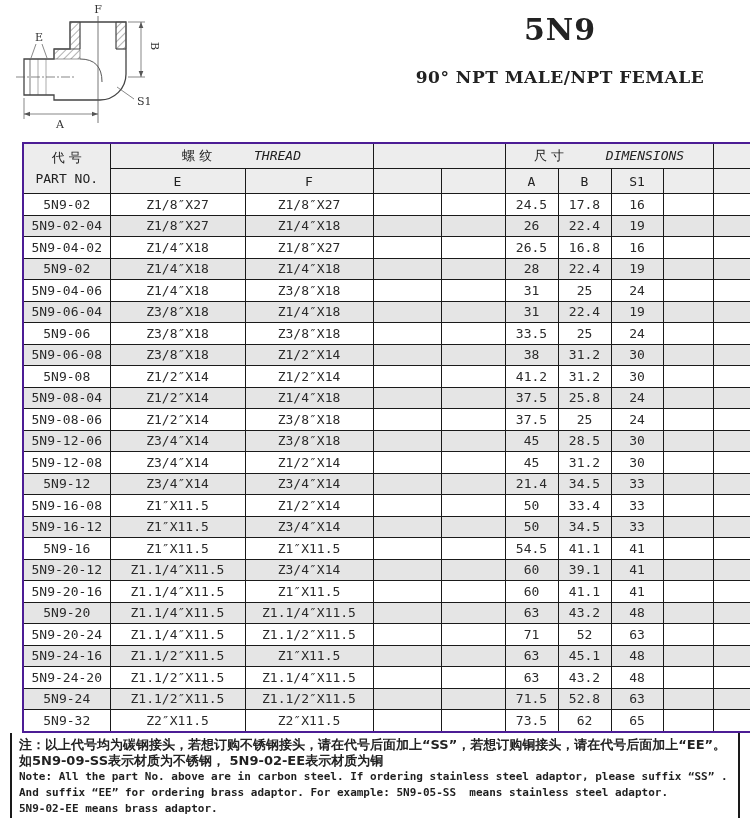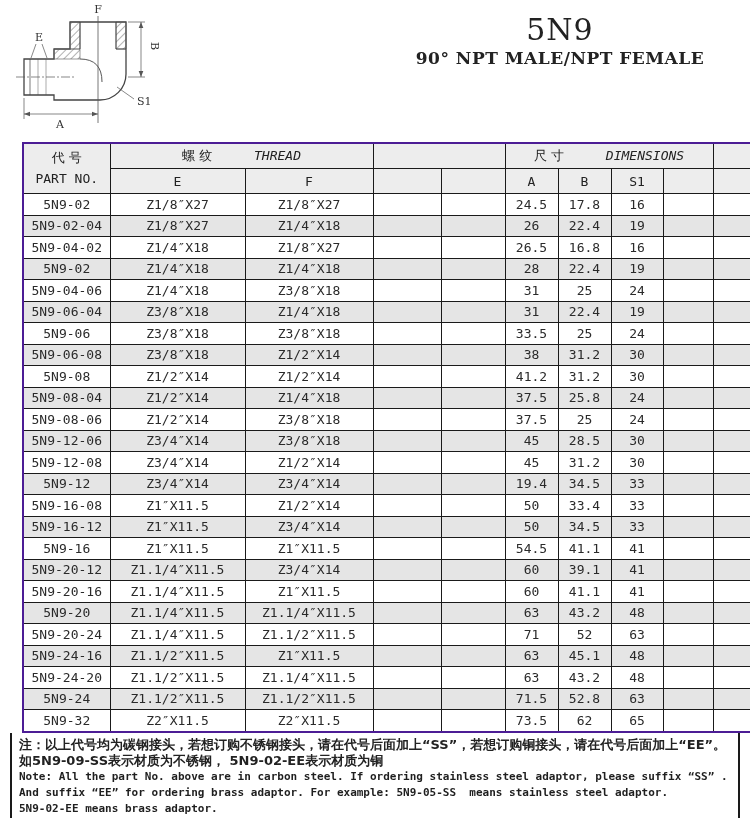--- a/index.html
+++ b/index.html
@@ -4,23 +4,23 @@
 <style>
   html,body{margin:0;padding:0;}
   body{
     width:750px;height:818px;background:#ffffff;color:#222222;
     font-family:"DejaVu Sans Mono","Liberation Mono",monospace;
     overflow:hidden;
   }
   .top{position:relative;height:142px;}
   .diagram{position:absolute;left:14px;top:2px;}
   .titles{position:absolute;left:382px;top:12px;width:356px;text-align:center;}
-  .model{font-size:30px;font-weight:normal;font-family:"DejaVu Serif","Liberation Serif",serif;letter-spacing:1px;}
+  .model{font-size:30px;font-weight:bold;font-family:"DejaVu Serif","Liberation Serif",serif;letter-spacing:1px;}
   .t-cn{font-size:19px;font-weight:bold;margin-top:15px;font-family:"DejaVu Sans","Liberation Sans",sans-serif;}
-  .t-en{font-size:17px;font-weight:bold;margin-top:1px;font-family:"DejaVu Serif","Liberation Serif",serif;letter-spacing:.5px;}
+  .t-en{font-size:17px;font-weight:bold;margin-top:20px;font-family:"DejaVu Serif","Liberation Serif",serif;letter-spacing:.5px;}
 
   table.spec{
     border-collapse:collapse;table-layout:fixed;width:730px;margin-left:22px;
     border:2px solid #4c1d95;
   }
   .spec th,.spec td{
     border:1px solid #1a1a1a;text-align:center;vertical-align:middle;
     padding:0;overflow:hidden;white-space:nowrap;font-weight:normal;
   }
   .spec thead th{background:#ededed;font-size:13px;height:24px;}
@@ -300,21 +300,21 @@
       <td>30</td>
       <td></td>
       <td></td>
     </tr>
       <tr>
       <td>5N9-12</td>
       <td>Z3/4″X14</td>
       <td>Z3/4″X14</td>
       <td></td>
       <td></td>
-      <td>19.4</td>
+      <td>21.4</td>
       <td>34.5</td>
       <td>33</td>
       <td></td>
       <td></td>
     </tr>
       <tr>
       <td>5N9-16-08</td>
       <td>Z1″X11.5</td>
       <td>Z1/2″X14</td>
       <td></td>

